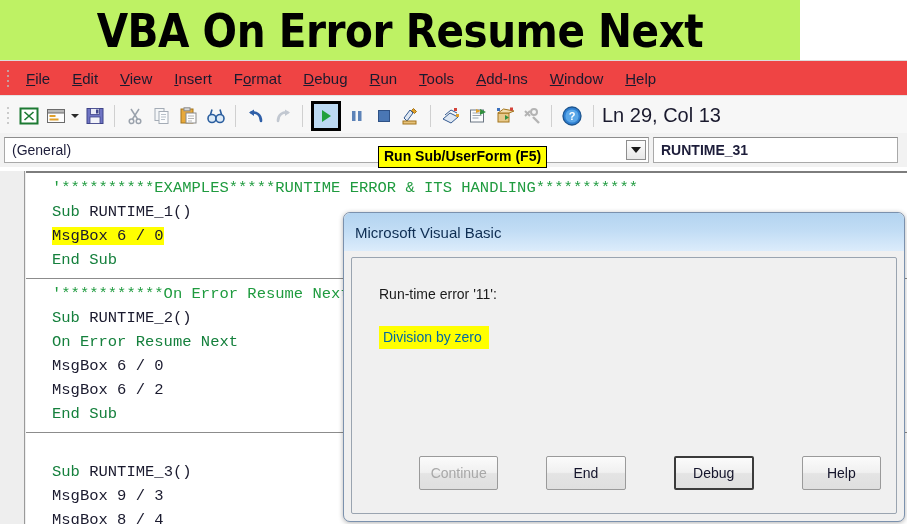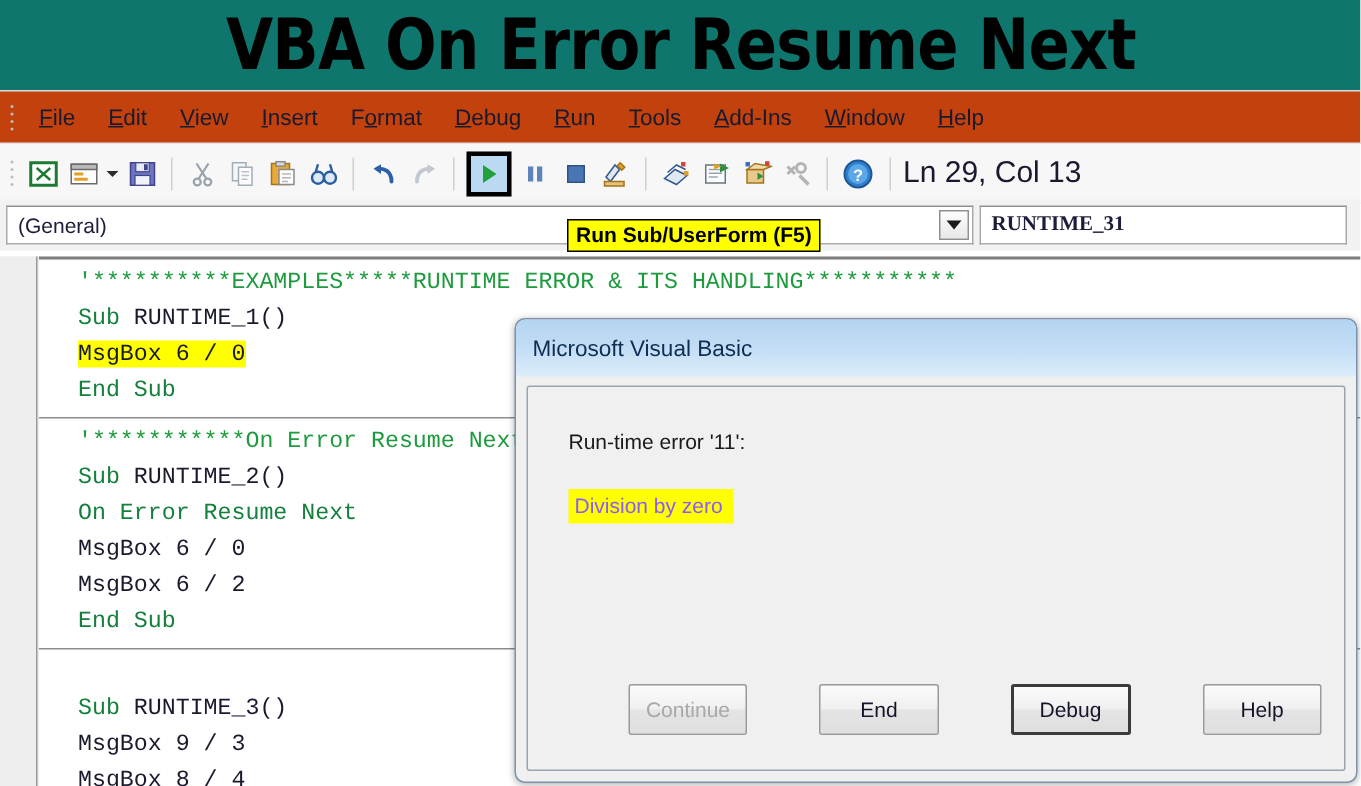--- a/index.html
+++ b/index.html
@@ -16,22 +16,22 @@
     position: relative;
     width: 907px;
     height: 524px;
     background: #ffffff;
   }
 
   
   .title-band {
     position: absolute;
     left: 0; top: 0;
-    width: 907px; height: 60px;
-    background: #0f766e;
+    width: 800px; height: 60px;
+    background: #bef264;
     display: flex;
     align-items: center;
     justify-content: center;
     text-align: right;
   }
   .title-text {
     font-family: "Liberation Sans Narrow", "DejaVu Sans Condensed", "Liberation Sans", sans-serif;
     font-weight: bold;
     font-size: 47px;
     letter-spacing: -0.5px;
@@ -39,21 +39,21 @@
     white-space: nowrap;
     transform: scaleX(0.96);
     transform-origin: center;
   }
 
   
   .menubar {
     position: absolute;
     left: 0; top: 60px;
     width: 907px; height: 36px;
-    background: #c2410c;
+    background: #ef4444;
     border-top: 1px solid #dcdcdc;
     border-bottom: 1px solid #e3e3e3;
     display: flex;
     align-items: center;
     padding-left: 4px;
   }
   .grip {
     width: 7px; height: 22px;
     display: flex; flex-direction: column;
     justify-content: center; align-items: center;
@@ -142,21 +142,21 @@
   }
   .combo-left { width: 645px; }
   .combo-right { width: 245px; margin-right: 4px; }
   .combo-text {
     font-size: 14px;
     color: #1d1d3a;
     padding-left: 7px;
     white-space: nowrap;
     overflow: hidden;
   }
-  .combo-text.bold { font-weight: bold; font-family: Liberation Serif, serif; }
+  .combo-text.bold { font-weight: bold; }
   .combo-arrow {
     position: absolute;
     right: 2px; top: 2px;
     width: 20px; bottom: 2px;
     background: linear-gradient(180deg,#fdfdfd 0%,#e8e8e8 100%);
     border: 1px solid #8e8e8e;
     display: flex; align-items: center; justify-content: center;
   }
   .combo-arrow::after {
     content: "";
@@ -260,21 +260,21 @@
     position: absolute;
     left: 27px; top: 28px;
     font-size: 14px;
     color: #1a1a1a;
     white-space: nowrap;
   }
   .dlg-msg2 {
     position: absolute;
     left: 27px; top: 68px;
     font-size: 14px;
-    color: #8b5cf6;
+    color: #0369a1;
     background: #ffff00;
     padding: 3px 7px 4px 4px;
     white-space: nowrap;
   }
   .dlg-buttons {
     position: absolute;
     left: 19px; right: 15px; bottom: 23px;
     display: flex;
     justify-content: space-between;
   }

